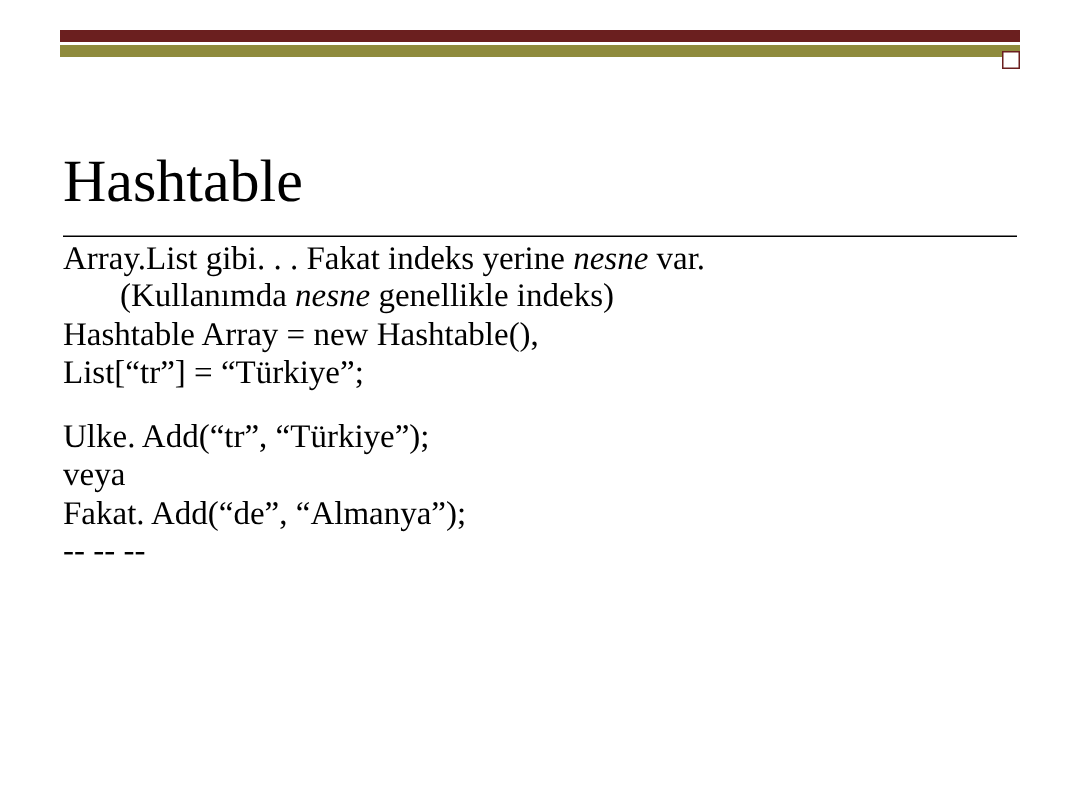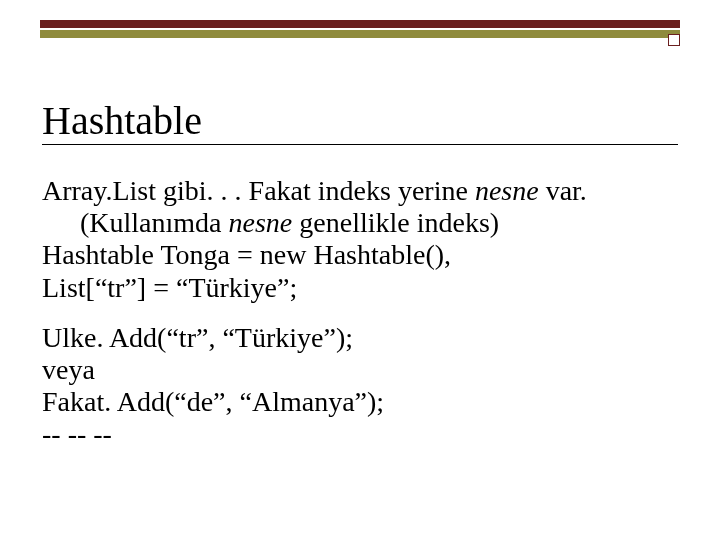--- a/index.html
+++ b/index.html
@@ -42,28 +42,28 @@
   }
   .title {
     position: absolute;
     top: 100px;
     left: 42px;
     right: 42px;
     font-size: 40px;
     line-height: 1.05;
     font-weight: 400;
     border-bottom: 1px solid #000;
-    padding-bottom: 2px;
+    padding-bottom: 15px;
   }
   .body {
     position: absolute;
-    top: 175px;
+    top: 159px;
     left: 42px;
     right: 42px;
-    font-size: 28px;
+    font-size: 22px;
     line-height: 1.15;
   }
   .body p {
     margin: 0;
   }
   .indent {
     padding-left: 38px;
   }
   .gap {
     height: 18px;
@@ -83,21 +83,21 @@
 
   <div class="title">Hashtable</div>
 
   <div class="body">
     <p>
       <span>Array.List gibi. . . Fakat indeks yerine </span><span class="em">nesne</span><span> var.</span>
     </p>
     <p class="indent">
       <span>(Kullanımda </span><span class="em">nesne</span><span> genellikle indeks)</span>
     </p>
-    <p>Hashtable Tonga = new Hashtable(),</p>
+    <p>Hashtable Array = new Hashtable(),</p>
     <p>List[“tr”] = “Türkiye”;</p>
     <div class="gap"></div>
     <p>Ulke. Add(“tr”, “Türkiye”);</p>
     <p>veya</p>
     <p>Fakat. Add(“de”, “Almanya”);</p>
     <p>-- -- --</p>
   </div>
 
 </div>
 

